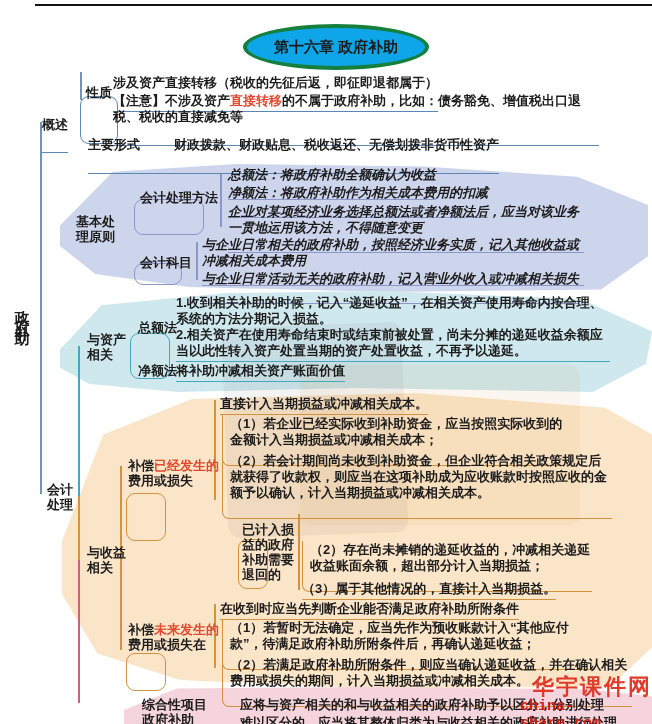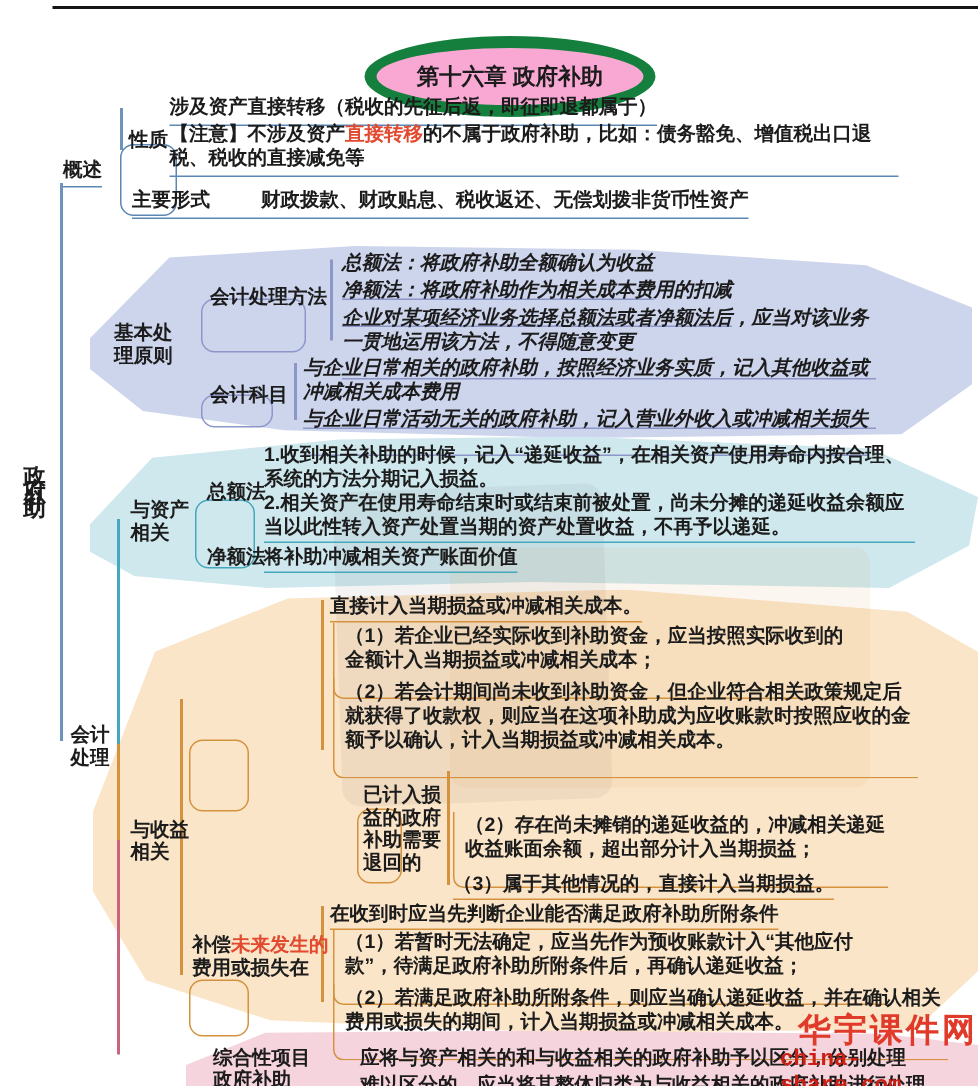--- a/index.html
+++ b/index.html
@@ -3,29 +3,29 @@
 <meta charset="utf-8">
 <style>
   html,body{margin:0;padding:0;background:#fff;}
   #canvas{position:relative;width:652px;height:724px;background:#ffffff;overflow:hidden;
           font-family:"Liberation Sans","DejaVu Sans",sans-serif;color:#1c1c1c;}
   .abs{position:absolute;}
   .lbl{font-weight:bold;font-size:13px;line-height:15px;}
   .txt{font-weight:bold;font-size:13px;line-height:16px;}
   .fit{display:inline-block;white-space:nowrap;}
   .red{color:#e2492f;}
-  .ub{border-bottom:1.6px solid #5c87b5;padding-bottom:4px;}
+  .ub{border-bottom:1.6px solid #5c87b5;padding-bottom:20px;margin-top:12px;}
   .up{border-bottom:1.6px solid #8d96c9;padding-bottom:16px;font-style:italic;}
   .ut{border-bottom:1.6px solid #45a8bc;padding-bottom:2px;}
   .uo{border-bottom:1.6px solid #d4923f;padding-bottom:2px;}
   .box-o{border-left:1.6px solid #d4923f;border-bottom:1.6px solid #d4923f;
          border-radius:0 0 0 7px;padding:1px 0 17px 7px;}
   .vline{position:absolute;width:1.6px;}
   .bracket{position:absolute;border:1.6px solid;border-radius:9px;background:transparent;}
-  .ellipse{border-radius:50%;background:#f9a8d4;border:8px solid #15803d;display:flex;
+  .ellipse{border-radius:50%;background:#0ea5e9;border:4px solid #15803d;display:flex;
            align-items:center;justify-content:center;font-weight:bold;font-size:15px;text-align:center;}
   .vert{writing-mode:vertical-rl;text-orientation:upright;letter-spacing:7px;
         font-weight:bold;font-size:15px;}
   .poly{position:absolute;}
   .poly-principles{background:#cdd5ed;clip-path:polygon(0% 48%,9% 6%,30% 0%,62% 2%,88% 10%,100% 32%,100% 72%,92% 98%,55% 100%,22% 96%,6% 86%,0% 64%);}
   .poly-asset{background:#cfe8ee;clip-path:polygon(0% 58%,7% 14%,28% 2%,55% 0%,88% 8%,100% 40%,99% 72%,90% 100%,50% 96%,20% 100%,5% 92%,0% 76%);}
   .poly-income{background:#fbe5c8;clip-path:polygon(0% 50%,7% 14%,22% 2%,60% 0%,92% 5%,100% 14%,100% 86%,93% 99%,55% 100%,20% 97%,6% 88%,0% 68%);}
   .poly-comp{background:#f6d4de;clip-path:polygon(0% 62%,10% 4%,45% 0%,88% 6%,100% 26%,100% 100%,0% 100%);}
   .wm-name{font-size:22px;font-weight:bold;color:#e03a2a;letter-spacing:2px;}
   .wm-url{font-family:"Liberation Mono","DejaVu Sans Mono",monospace;font-size:15px;font-weight:bold;color:#cc1f14;}
@@ -93,20 +93,21 @@
   <div class="abs lbl" style="left:138px;top:320px">总额法</div>
   <div class="abs txt ut" style="left:176px;top:295px;width:434px">
     <div>1.收到相关补助的时候，记入“递延收益”，在相关资产使用寿命内按合理、系统的方法分期记入损益。</div>
     <div>2.相关资产在使用寿命结束时或结束前被处置，尚未分摊的递延收益余额应当以此性转入资产处置当期的资产处置收益，不再予以递延。</div>
   </div>
   <div class="abs lbl" style="left:138px;top:363px">净额法</div>
   <div class="abs txt ut fit" style="left:176px;top:363px">将补助冲减相关资产账面价值</div>
 
   <div class="abs lbl" style="left:87px;top:545px;width:42px">与收益相关</div>
 
+  <div class="abs lbl" style="left:128px;top:458px;width:94px"><span>补偿</span><span class="red">已经发生的</span><span>费用或损失</span></div>
   <div class="abs txt uo fit" style="left:220px;top:396px">直接计入当期损益或冲减相关成本。</div>
   <div class="abs txt box-o" style="left:222px;top:415px;width:334px">（1）若企业已经实际收到补助资金，应当按照实际收到的金额计入当期损益或冲减相关成本；</div>
   <div class="abs txt box-o" style="left:222px;top:452px;width:382px">（2）若会计期间尚未收到补助资金，但企业符合相关政策规定后就获得了收款权，则应当在这项补助成为应收账款时按照应收的金额予以确认，计入当期损益或冲减相关成本。</div>
 
   <div class="abs lbl" style="left:242px;top:522px;width:54px">已计入损益的政府补助需要退回的</div>
   <div class="abs txt box-o" style="left:302px;top:541px;width:282px">（2）存在尚未摊销的递延收益的，冲减相关递延收益账面余额，超出部分计入当期损益；</div>
   <div class="abs txt uo fit" style="left:302px;top:581px">（3）属于其他情况的，直接计入当期损益。</div>
 
   <div class="abs lbl" style="left:128px;top:622px;width:94px"><span>补偿</span><span class="red">未来发生的</span><span>费用或损失在</span></div>
   <div class="abs txt uo fit" style="left:220px;top:601px">在收到时应当先判断企业能否满足政府补助所附条件</div>

